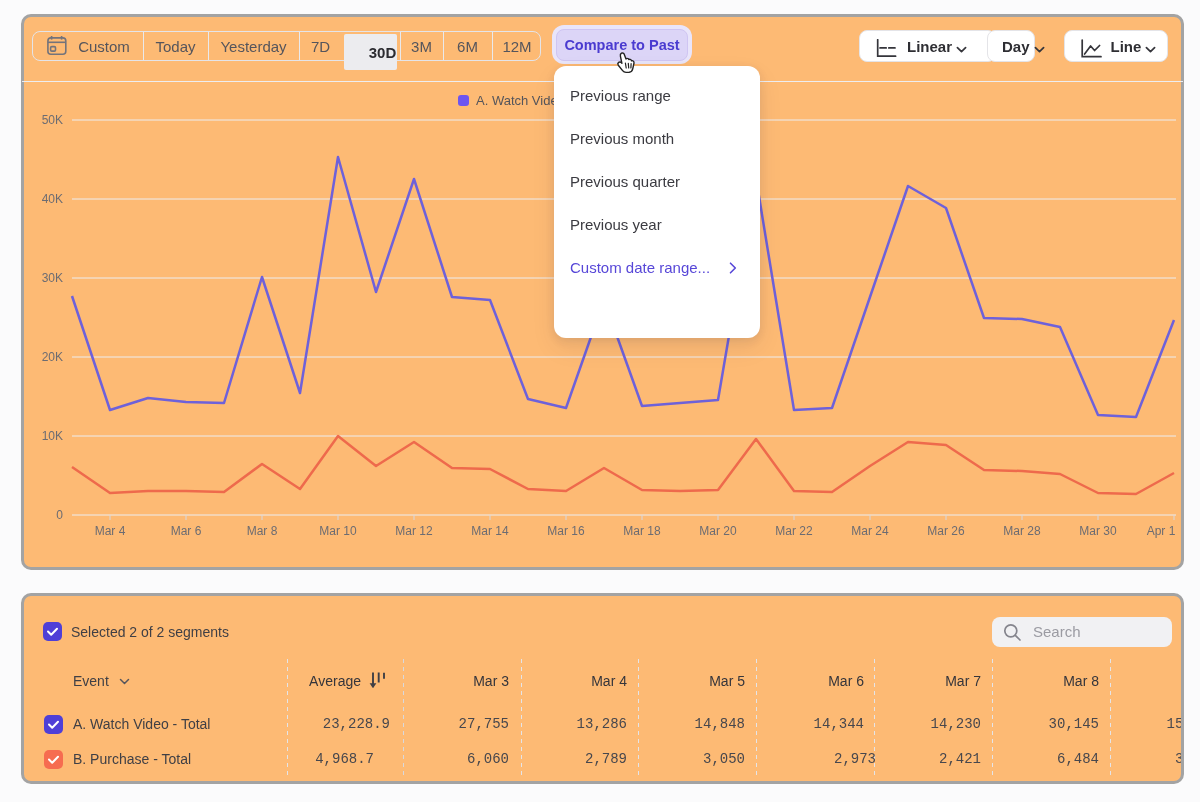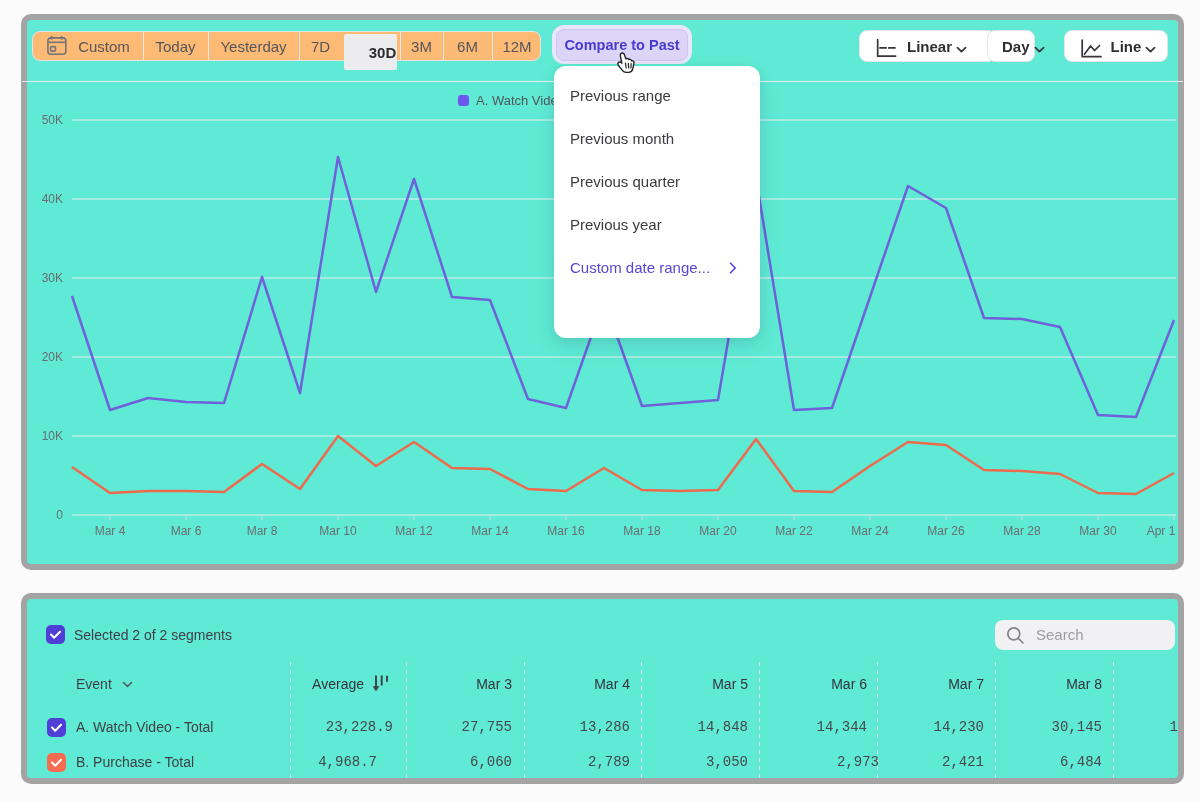--- a/index.html
+++ b/index.html
@@ -1,18 +1,18 @@
 <!DOCTYPE html>
 <html><head>
 <meta charset="utf-8">
 <style>
 * { margin:0; padding:0; box-sizing:border-box; }
 html,body { width:1200px; height:802px; background:#fbfbfc; font-family:"Liberation Sans",sans-serif; overflow:hidden; position:relative; }
 .abs { position:absolute; }
-.card { position:absolute; background:#5eead4; border:6px solid #a3a3a3; border-radius:10px; }
+.card { position:absolute; background:#fdba74; border:3px solid #a3a3a3; border-radius:10px; }
 #card1 { left:21px; top:14px; width:1163px; height:556px; }
 #card2 { left:21px; top:593px; width:1163px; height:191px; overflow:hidden; }
 #toolbar-border { position:absolute; left:22px; top:81px; width:1161px; height:1px; background:#ededf0; }
 
 #btngroup { position:absolute; left:32px; top:31px; width:509px; height:30px; border:1px solid #e4e4e8; border-radius:8px; background:#fdba74; }
 .seg { position:absolute; top:0; height:28px; display:flex; align-items:center; justify-content:center; color:#55555c; font-size:15px; }
 .segdiv { position:absolute; top:0; width:1px; height:28px; background:#e9e9ec; }
 #seg30 { position:absolute; left:311px; top:2px; width:53px; height:36px; background:#ececef; border-radius:2px; color:#2c2c31; font-weight:bold; font-size:15px; display:flex; align-items:center; justify-content:center;padding-left:24px; }
 
 #cmpring { position:absolute; left:552px; top:25px; width:140px; height:39px; background:#e9e5fa; border-radius:12px; }

